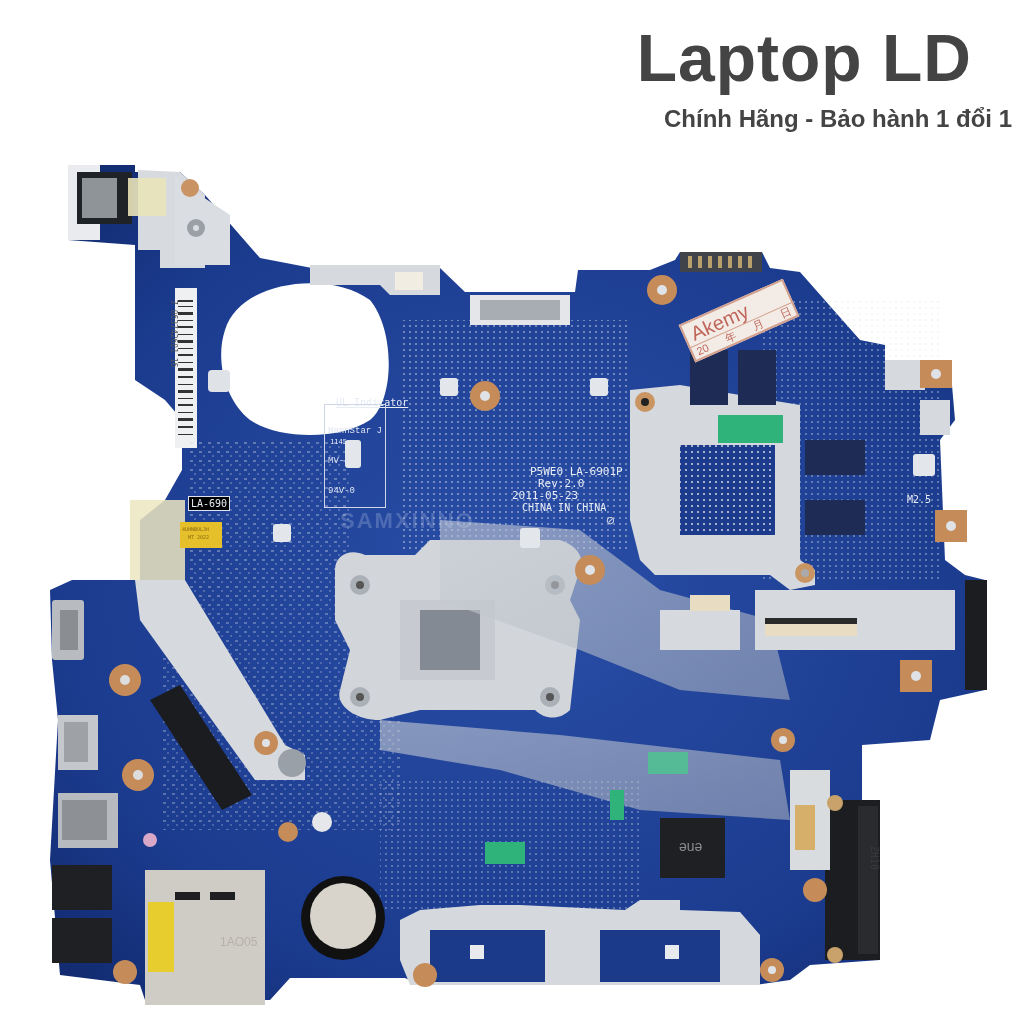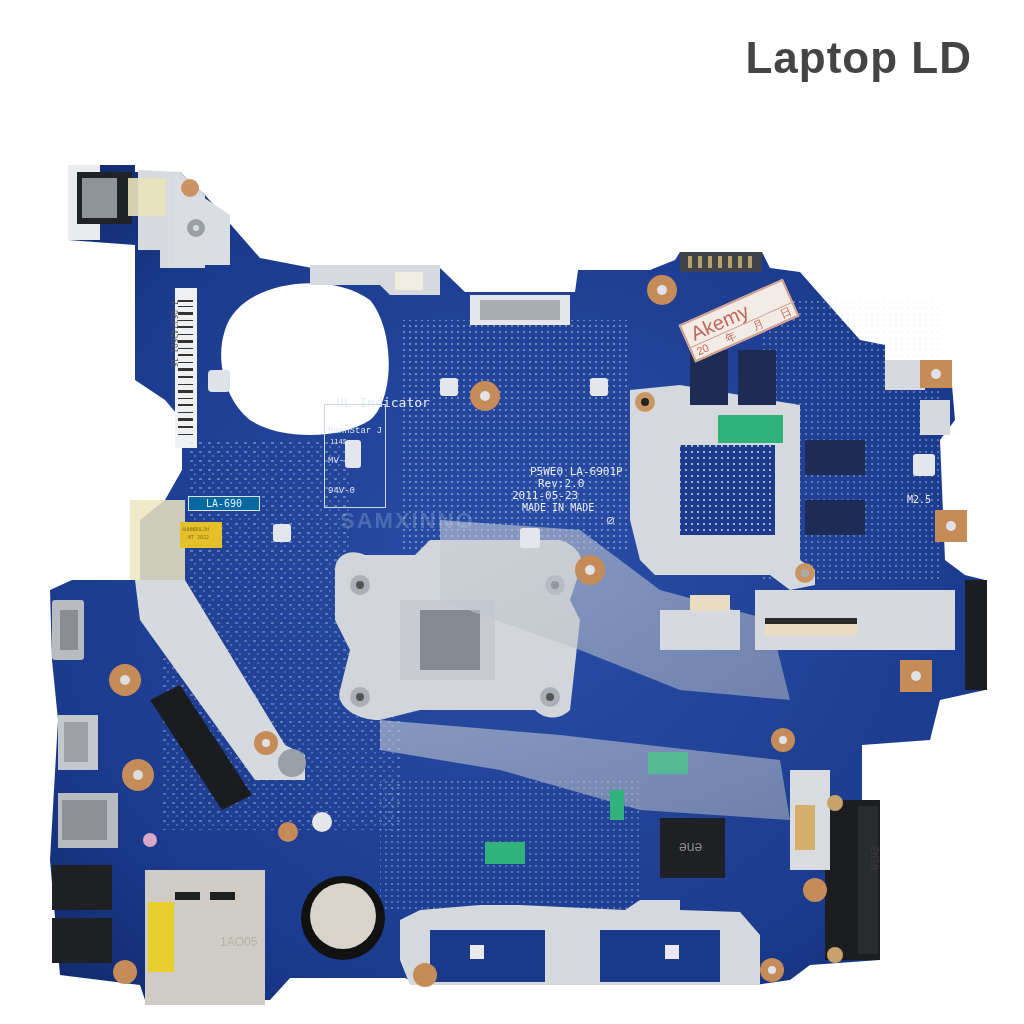--- a/index.html
+++ b/index.html
@@ -1,37 +1,38 @@
 <!DOCTYPE html>
 <html><head>
 <meta charset="utf-8">
 <style>
   html,body{margin:0;padding:0;background:#ffffff;}
   body{width:1024px;height:1024px;position:relative;overflow:hidden;font-family:"Liberation Sans",sans-serif;}
   .header{position:absolute;right:52px;top:18px;text-align:right;color:#444444;}
-  .brand{font-family:"Liberation Sans",sans-serif;font-weight:bold;font-size:44px;line-height:80px;letter-spacing:1px;color:#444444;margin-right:0;}
+  .brand{font-family:"Liberation Sans",sans-serif;font-weight:bold;font-size:66px;line-height:80px;letter-spacing:1px;color:#444444;margin-right:0;}
   .tagline{font-family:"Liberation Sans",sans-serif;font-weight:bold;font-size:24px;line-height:30px;margin-top:6px;color:#444444;margin-right:-40px;}
   .board{position:absolute;left:0;top:0;width:1024px;height:1024px;}
   .silk{position:absolute;font-family:"DejaVu Sans Mono",monospace;color:#e8ecf5;font-size:11px;line-height:12px;white-space:pre;}
   .label-box{position:absolute;border:1px solid #cfd6e8;padding:1px 3px;font-family:"DejaVu Sans Mono",monospace;font-size:9px;line-height:10px;color:#dfe4f1;white-space:pre;}
   .sticker{position:absolute;background:#f3ece6;border:2px solid #d3a08e;transform:rotate(-24deg);color:#c0655a;font-family:"Liberation Sans",sans-serif;}
   .sticker .big{font-size:20px;line-height:22px;padding:1px 6px 0 6px;font-weight:normal;}
   .sticker .small{font-size:11px;line-height:13px;border-top:1px solid #d3a08e;padding:0 4px;word-spacing:16px;}
   .chip-text{position:absolute;font-family:"Liberation Sans",sans-serif;color:#8b8b8b;font-size:14px;transform:rotate(180deg);}
-  .la690{position:absolute;border:1px solid #dde3f0;color:#e9edf6;font-family:"DejaVu Sans Mono",monospace;font-size:10px;padding:1px 17px;background:#0369a1;}
+  .la690{position:absolute;border:1px solid #dde3f0;color:#e9edf6;font-family:"DejaVu Sans Mono",monospace;font-size:10px;padding:1px 2px;background:#000000;}
   .sd-text{position:absolute;color:#b7b2a8;font-family:"Liberation Sans",sans-serif;font-size:12px;}
   .barcode-text{position:absolute;color:#555;font-family:"DejaVu Sans Mono",monospace;font-size:8px;transform:rotate(90deg);transform-origin:left top;white-space:nowrap;}
   .odd-text{position:absolute;color:#3a3a3a;font-family:"DejaVu Sans Mono",monospace;font-size:10px;transform:rotate(90deg);transform-origin:left top;}
   .watermark{position:absolute;color:rgba(200,210,235,0.25);font-family:"Liberation Sans",sans-serif;font-weight:bold;font-size:22px;letter-spacing:2px;}
 </style>
 </head>
 <body>
 
 <div class="header">
   <div class="brand">Laptop LD</div>
+  <div class="tagline">Chính Hãng - Bảo hành 1 đổi 1</div>
 </div>
 
 <svg class="board" viewBox="0 0 1024 1024" xmlns="http://www.w3.org/2000/svg">
   <defs>
     <pattern id="dots" width="9" height="9" patternUnits="userSpaceOnUse">
       <rect x="1" y="1" width="3" height="2" fill="#cfd5e2" opacity="0.75"></rect>
       <rect x="5" y="5" width="2" height="2" fill="#e6e9ef" opacity="0.5"></rect>
     </pattern>
     <pattern id="dots2" width="6" height="6" patternUnits="userSpaceOnUse">
       <rect x="1" y="1" width="2" height="2" fill="#e0e4ec" opacity="0.7"></rect>
@@ -228,25 +229,25 @@
     <rect x="590" y="378" width="18" height="18" rx="3"></rect>
       <rect x="273" y="524" width="18" height="18" rx="3"></rect>
     <rect x="913" y="454" width="22" height="22" rx="3"></rect>
       <rect x="520" y="528" width="20" height="20" rx="3"></rect>
   </g>
 </svg>
 
 <div class="silk" style="left:530px;top:466px;">P5WE0 LA-6901P</div>
 <div class="silk" style="left:538px;top:478px;">Rev:2.0</div>
 <div class="silk" style="left:512px;top:490px;">2011-05-23</div>
-<div class="silk" style="left:522px;top:502px;font-size:10px;">MADE IN MADE</div>
+<div class="silk" style="left:522px;top:502px;font-size:10px;">CHINA IN CHINA</div>
 
 <div class="watermark" style="left:340px;top:508px;">SAMXINNO</div>
 
-<div class="silk" style="left:336px;top:397px;font-size:13px;">UL Indicator</div>
+<div class="silk" style="left:336px;top:397px;font-size:10px;text-decoration:underline;">UL Indicator</div>
 <div class="label-box" style="left:324px;top:404px;font-family:Liberation Mono, monospace;">
   <div>HannStar J</div>
   <div>MV-8</div>
   <div>94V-0</div>
 </div>
 <div class="silk" style="left:330px;top:436px;font-size:7px;">1145</div>
 
 <div class="la690" style="left:188px;top:496px;">LA-690</div>
 <div class="silk" style="left:907px;top:494px;font-size:10px;">M2.5</div>
 <div class="silk" style="left:606px;top:514px;font-size:14px;color:#cfd5e4;">⊘</div>

